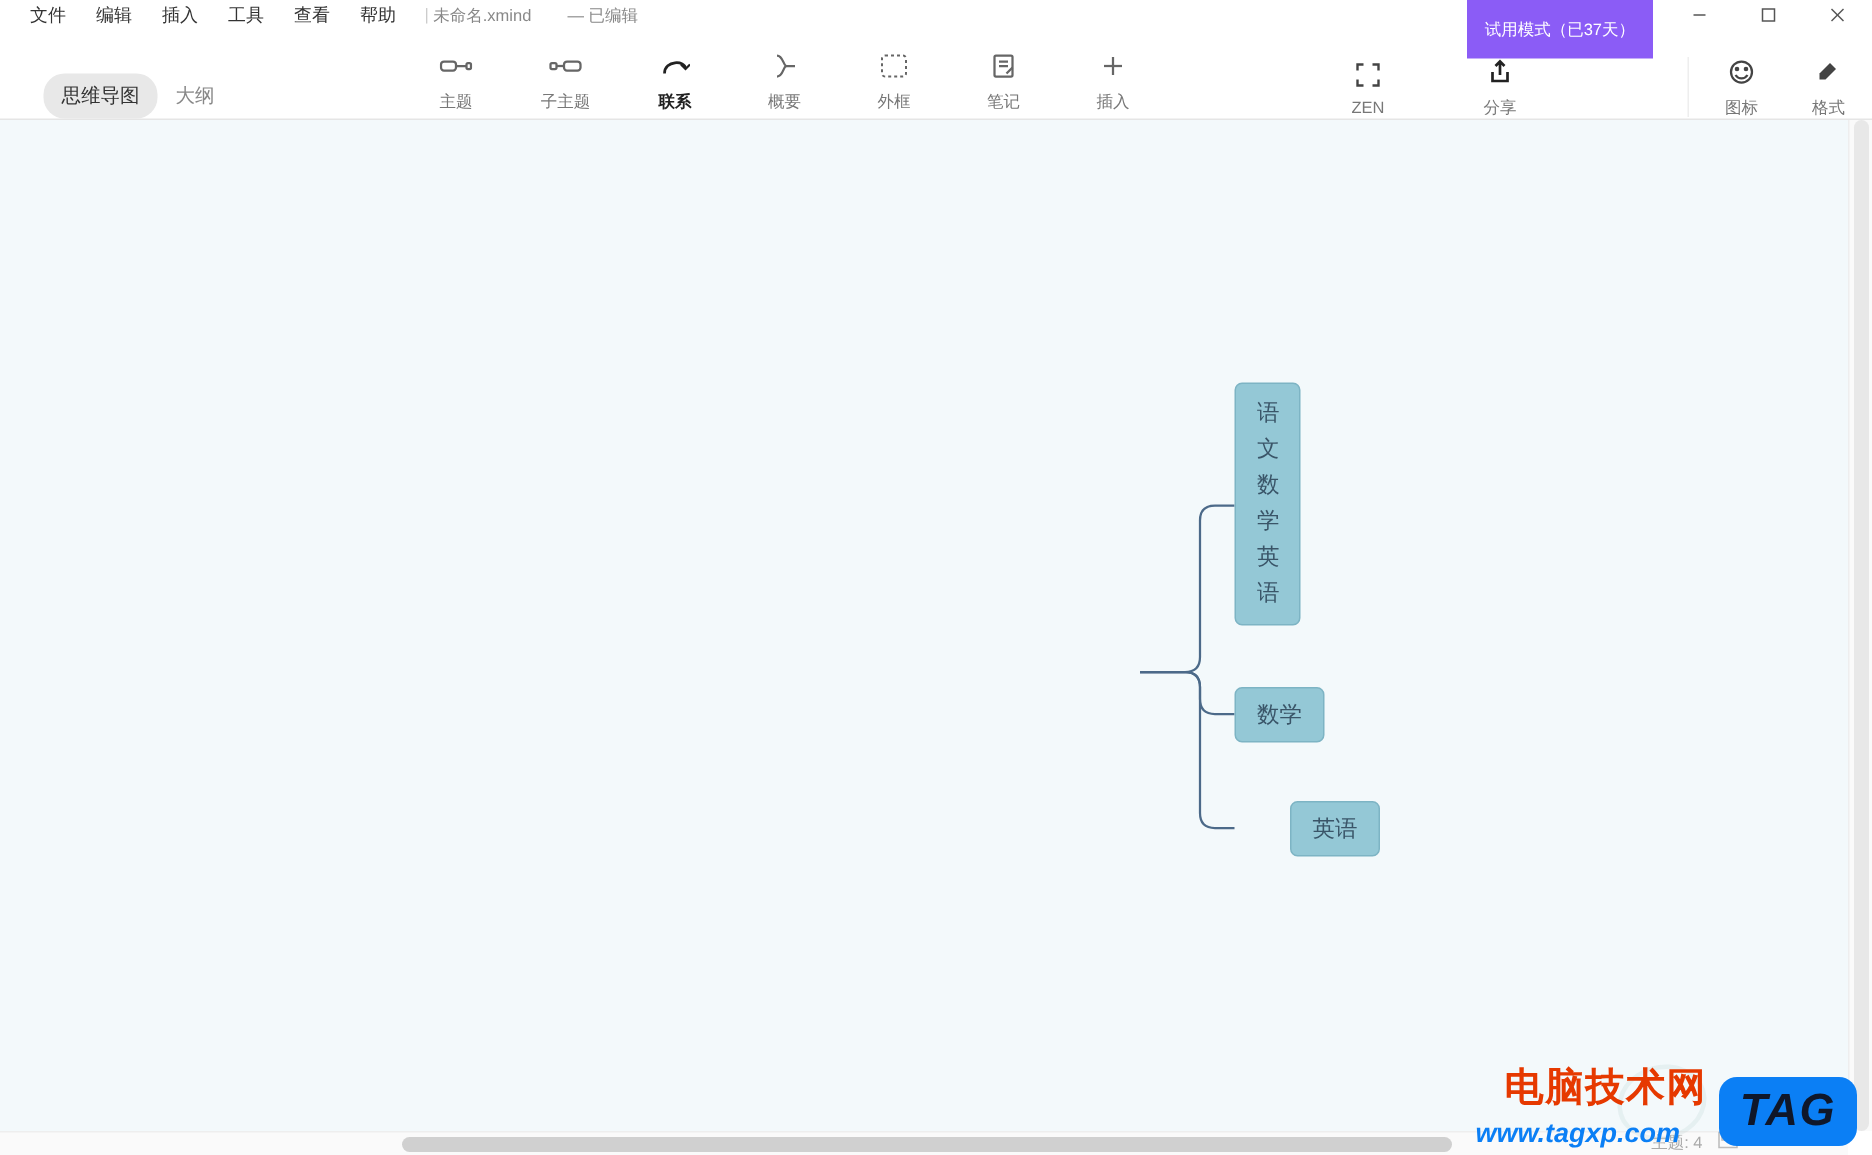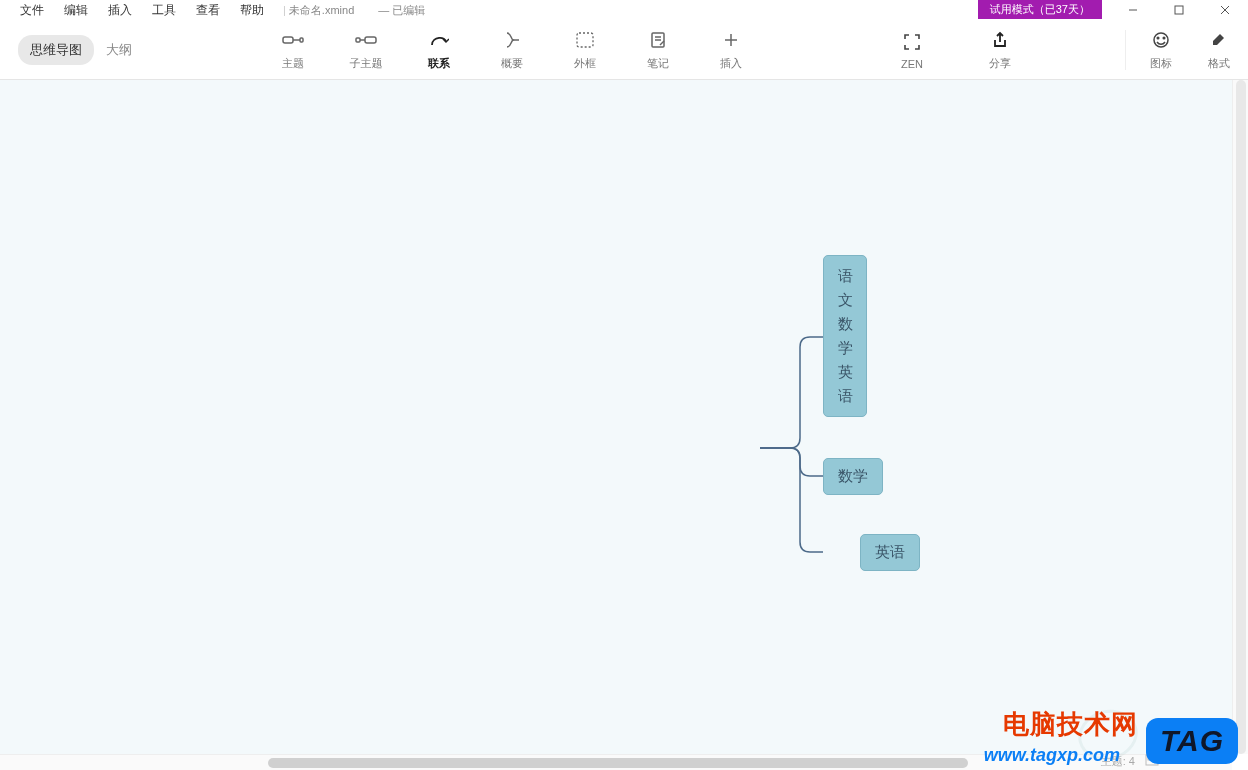--- a/index.html
+++ b/index.html
@@ -5,27 +5,27 @@
     * { margin: 0; padding: 0; box-sizing: border-box; font-family: "Microsoft YaHei", Arial, sans-serif; }
     body { width: 1248px; height: 770px; background: #fff; overflow: hidden; position: relative; }
 
     
     .title-bar { height: 20px; width: 100%; display: flex; align-items: flex-start; position: relative; }
     .menu-bar { display: flex; align-items: center; gap: 0; padding-left: 10px; height: 20px; }
     .menu-item { font-size: 12px; color: #333; padding: 2px 10px; cursor: pointer; }
     .doc-title { font-size: 11px; color: #888; margin-left: 6px; display: flex; align-items: center; }
     .doc-sep { color: #ccc; margin: 0 3px; }
     .doc-status { color: #888; margin-left: 24px; }
-    .trial-badge { position: absolute; right: 146px; top: 0; background: #a21caf; color: #fff; font-size: 11px; padding: 2px 12px; }
+    .trial-badge { position: absolute; right: 146px; top: 0; background: #8b5cf6; color: #fff; font-size: 11px; padding: 12px 12px; }
     .window-btns { position: absolute; right: 0; top: 0; display: flex; }
     .win-btn { width: 46px; height: 20px; display: flex; align-items: center; justify-content: center; cursor: pointer; color: #666; font-size: 11px;}
     .win-btn svg { stroke: #555; }
 
     
-    .toolbar { height: 60px; width: 100%; border-bottom: 1px solid #e5e5e5; display: flex; align-items: center; position: relative; }
+    .toolbar { height: 60px; width: 100%; border-bottom: 1px solid #e5e5e5; display: flex; align-items: flex-end; position: relative; padding-left: 11px; }
     .view-tabs { display: flex; align-items: center; gap: 0; padding-left: 18px; }
     .view-tab { font-size: 13px; color: #888; padding: 6px 12px; border-radius: 14px; cursor: pointer; }
     .view-tab.active { background: #e8e8e8; color: #333; font-weight: 500; }
 
     .tool-group { display: flex; gap: 15px; margin-left: 120px; }
     .tool-btn { width: 58px; display: flex; flex-direction: column; align-items: center; justify-content: center; gap: 4px; cursor: pointer; padding: 4px 0; }
     .tool-btn .ticon { height: 24px; display: flex; align-items: center; justify-content: center; color: #555; font-size: 18px; }
     .tool-btn .tlabel { font-size: 11px; color: #777; }
     .tool-btn.active .tlabel { color: #222; font-weight: bold; }
     .tool-btn.active .ticon { color: #222; }

